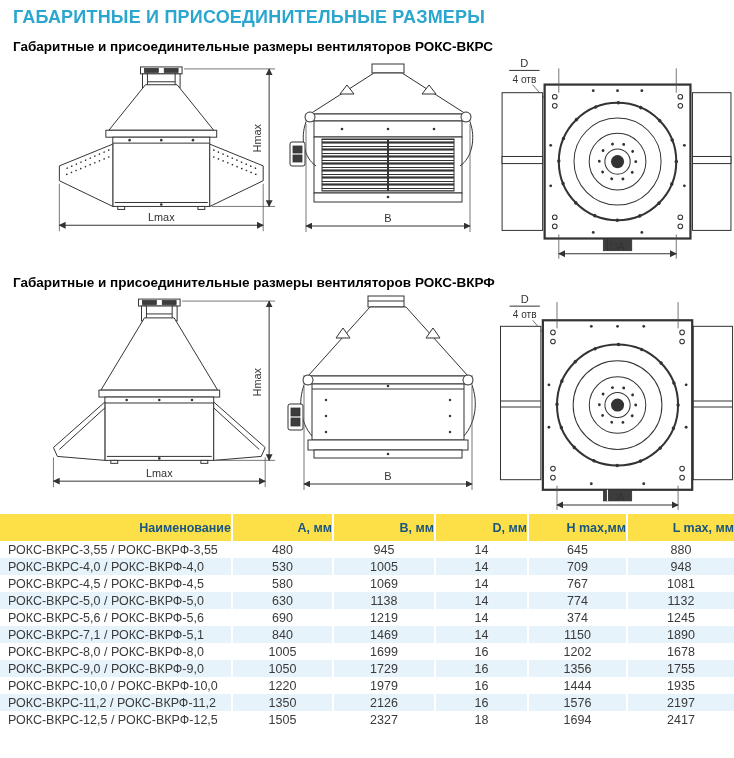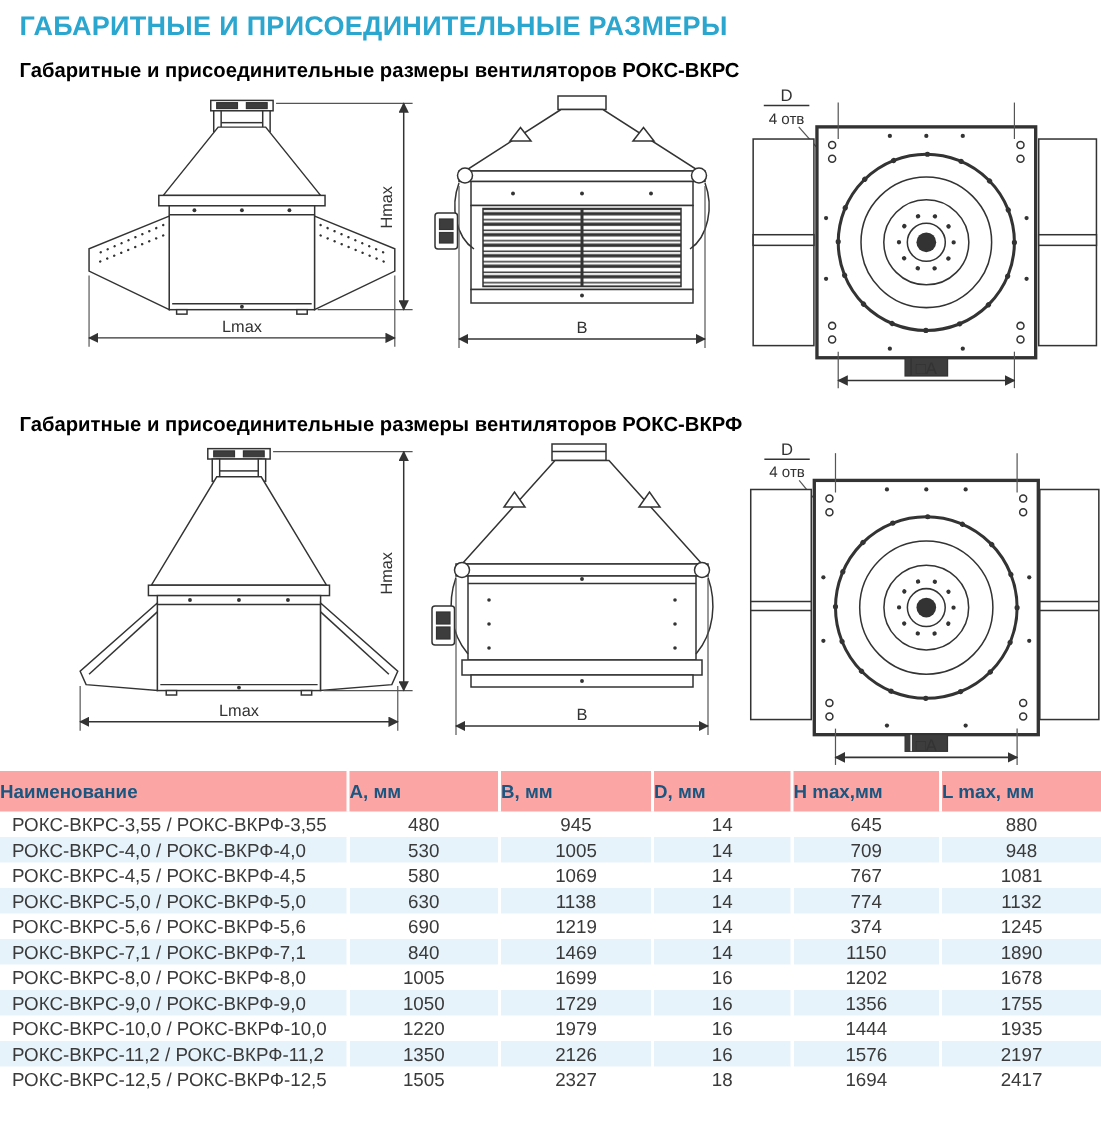--- a/index.html
+++ b/index.html
@@ -16,21 +16,21 @@
   .ln{stroke:#333;stroke-width:1;fill:none;}
   .ln2{stroke:#333;stroke-width:2;fill:none;}
   .lnw{stroke:#333;stroke-width:1;fill:#fff;}
   .lnw2{stroke:#333;stroke-width:2.2;fill:#fff;}
   .thin{stroke:#555;stroke-width:0.8;fill:none;}
   .dot{fill:#333;stroke:none;}
   .dark{fill:#3d3d3d;stroke:#333;stroke-width:0.8;}
   .dots-ring{fill:none;stroke:#333;stroke-linecap:round;}
   .rivets{stroke:#333;stroke-width:1.6;stroke-linecap:round;stroke-dasharray:0.1 5;fill:none;}
   table.dims{width:734px;border-collapse:collapse;table-layout:fixed;}
-  table.dims th{background:#fca5a5;color:#1A5680;font-size:12.5px;font-weight:bold;height:27px;border-left:2px solid #fff;padding:0;text-align:left;}
+  table.dims th{background:#fde047;color:#1A5680;font-size:12.5px;font-weight:bold;height:27px;border-left:2px solid #fff;padding:0;text-align:right;}
   table.dims th:first-child{border-left:none;}
   table.dims td{height:17px;padding:0;font-size:12.5px;color:#3a3a3a;text-align:center;border-left:2px solid #fff;white-space:nowrap;overflow:hidden;}
   table.dims td:first-child{border-left:none;text-align:left;padding-left:8px;margin-left:32px;}
   table.dims tbody tr:nth-child(even){background:#E7F3FA;}
 </style>
 </head>
 <body>
 
 <svg width="0" height="0" style="position:absolute" aria-hidden="true">
   <defs>
@@ -416,21 +416,21 @@
         </tr>
         <tr>
           <td>РОКС-ВКРС-5,6 / РОКС-ВКРФ-5,6</td>
           <td>690</td>
           <td>1219</td>
           <td>14</td>
           <td>374</td>
           <td>1245</td>
         </tr>
         <tr>
-          <td>РОКС-ВКРС-7,1 / РОКС-ВКРФ-7,1</td>
+          <td>РОКС-ВКРС-7,1 / РОКС-ВКРФ-5,1</td>
           <td>840</td>
           <td>1469</td>
           <td>14</td>
           <td>1150</td>
           <td>1890</td>
         </tr>
         <tr>
           <td>РОКС-ВКРС-8,0 / РОКС-ВКРФ-8,0</td>
           <td>1005</td>
           <td>1699</td>

